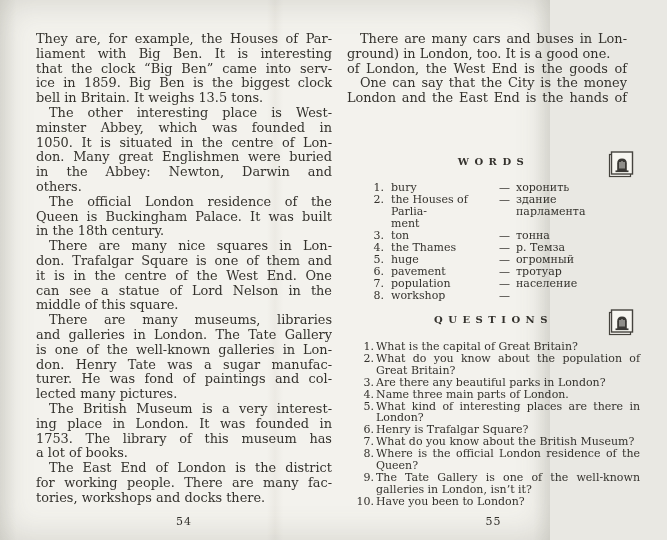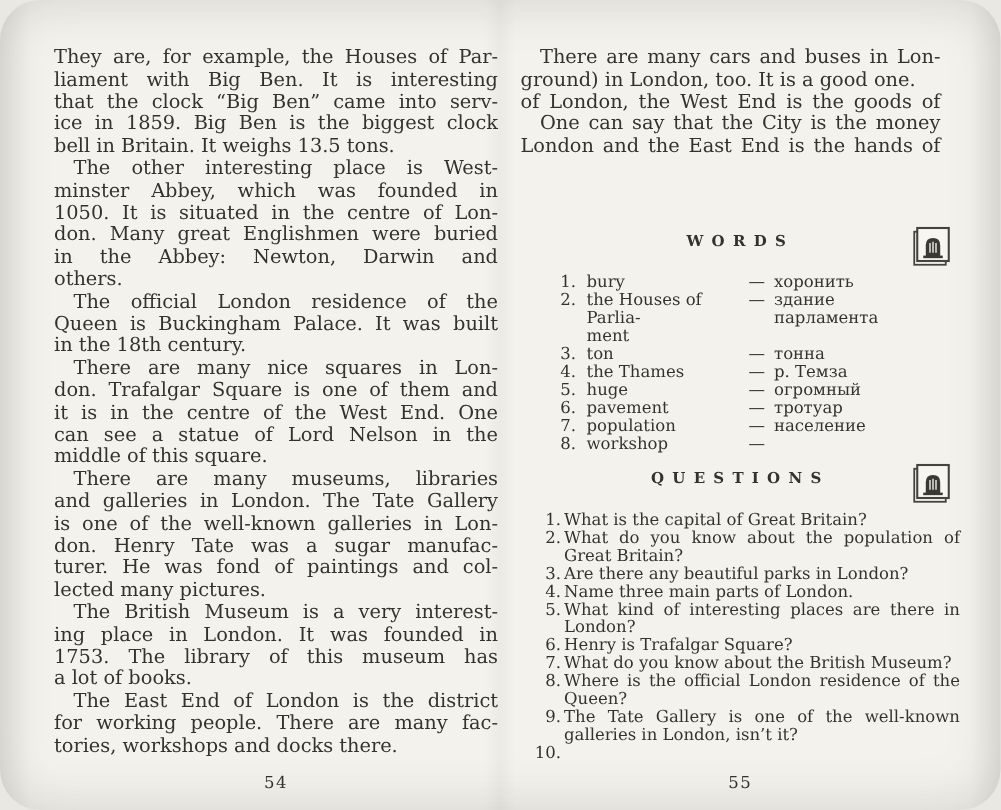--- a/index.html
+++ b/index.html
@@ -3,25 +3,24 @@
 <meta charset="utf-8">
 <style>
   html,body{margin:0;padding:0;}
   body{
     width:667px;height:540px;overflow:hidden;
     background:#e9e8e3;
     font-family:"DejaVu Serif", serif;
     color:#34322d;
   }
   .spread{
-    position:relative;width:667px;height:540px;
+    position:relative;width:550px;height:540px;
     background:
       linear-gradient(90deg,#e6e5df 0,#f3f2ed 3%,#f3f2ed 48.5%,#eceae4 50%,#f3f2ed 51.5%,#f3f2ed 97%,#e6e5df 100%);
     box-shadow:inset 0 0 34px rgba(92,89,78,0.22);
-    border-radius:27px;
   }
   .page{position:absolute;top:0;height:100%;}
   .page.left{left:0;width:333px;}
   .page.right{left:333px;width:334px;}
 
   
   .text-col{position:absolute;}
   .left .text-col{left:36px;top:32px;width:296px;}
   .tline{
     font-size:12.9px;line-height:14.8px;
@@ -288,19 +287,20 @@
             <span class="qtext">Where is the official London residence of the Queen?</span>
           </div>
 
           <div class="qrow">
             <span class="qnum">9.</span>
             <span class="qtext">The Tate Gallery is one of the well-known galleries in London, isn’t it?</span>
           </div>
 
           <div class="qrow">
             <span class="qnum">10.</span>
+            <span class="qtext">Have you been to London?</span>
           </div>
         </div>
     </div>
 
     <div class="pagenum">55</div>
   </div>
 </div>
 
 </body></html>

